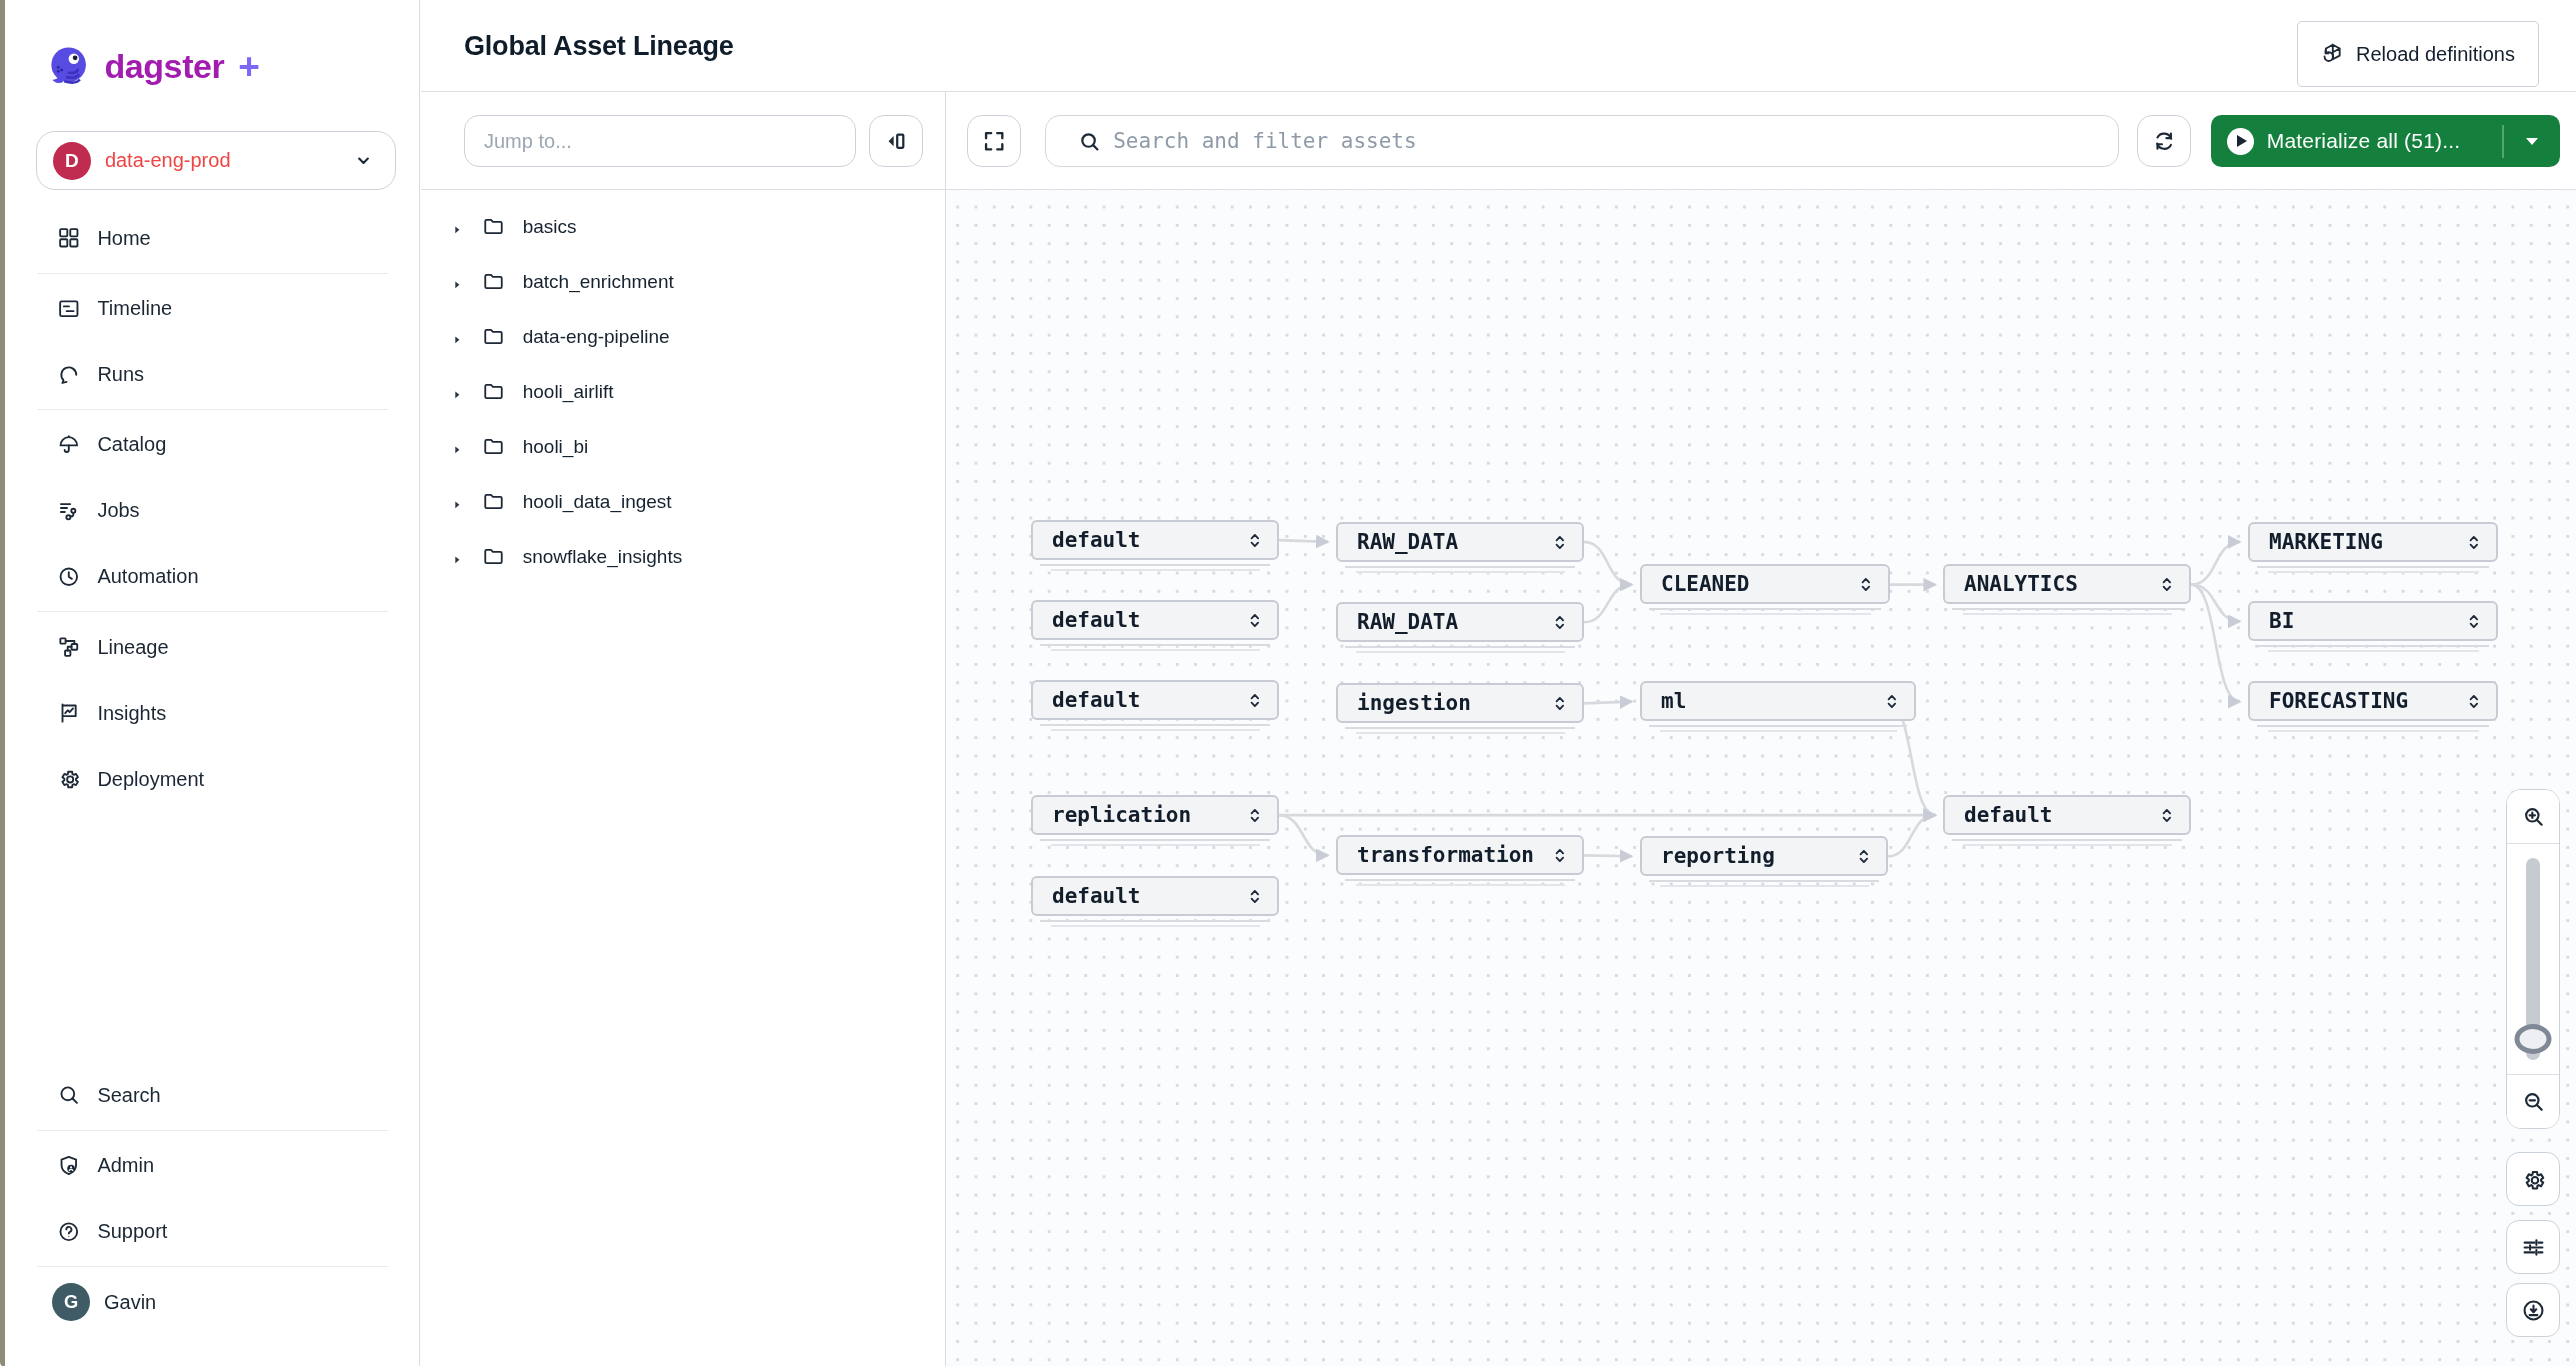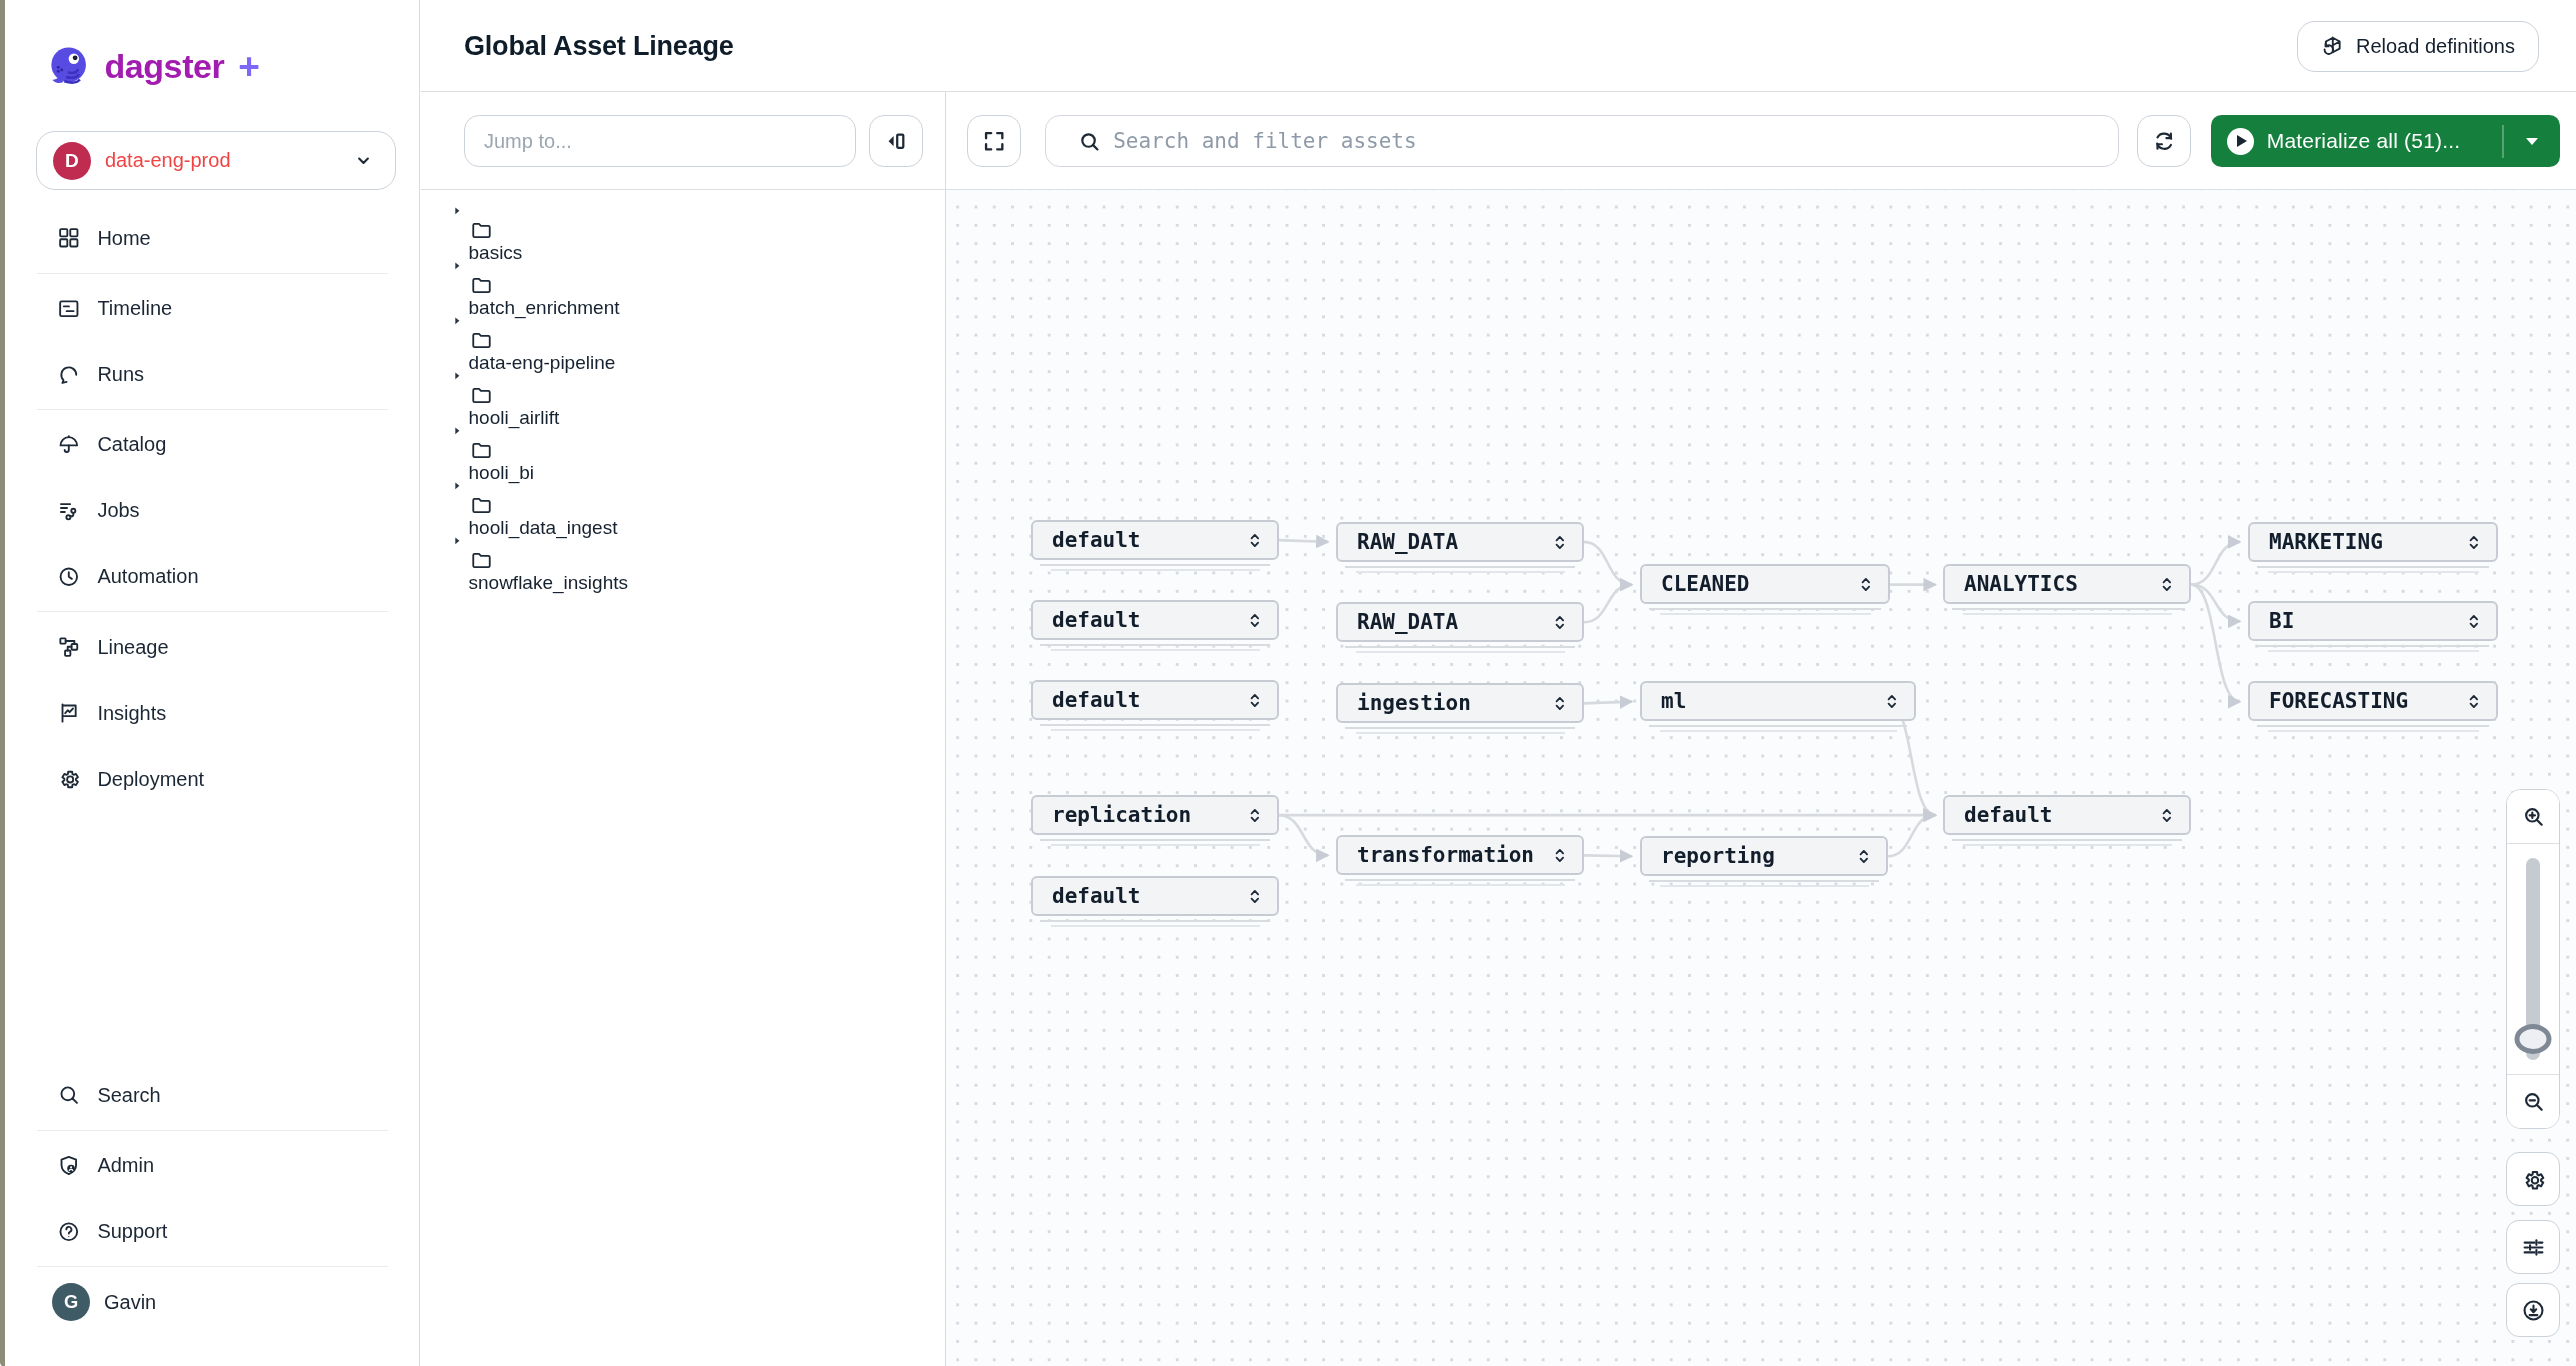--- a/index.html
+++ b/index.html
@@ -28,21 +28,21 @@
   .nav-item { height: 66px; display: flex; align-items: center; padding-left: 21px; gap: 16.6px; cursor: pointer; border-radius: 10.5px; }
   .nav-icon { width: 23.6px; height: 23.6px; flex: none; }
   .nav-label { font-size: 20px; color: #1b2734; font-weight: 400; }
   .nav-divider { height: 0; border-top: 1.7px solid #e8eaed; margin: 1.7px 0.9px; }
   .user-avatar { width: 38px; height: 38px; border-radius: 50%; background: #3f5b66; color: #fff; font-size: 18.3px; font-weight: 600; display: flex; align-items: center; justify-content: center; flex: none; margin-left: -5.2px; margin-right: -2.6px; }
 
   
   .main { position: absolute; left: 421px; top: 0; right: 0; bottom: 0; }
   .header { position: absolute; left: 0; right: 0; top: 0; height: 92px; border-bottom: 0.9px solid #dbdee2; background: #fff; }
   .page-title { position: absolute; left: 43px; top: 50%; transform: translateY(-50%); font-size: 27px; font-weight: 700; color: #0f1d2b; letter-spacing: -0.2px; }
-  .reload-btn { position: absolute; right: 37px; top: 21px; height: 51px; padding: 0 23px; border: 1.7px solid #ccd2d9; border-radius: 18px; background: #fff; display: flex; align-items: center; gap: 11.3px; font-size: 20px; color: #14202e; font-family: "Liberation Sans", sans-serif; cursor: pointer; }
+  .reload-btn { position: absolute; right: 37px; top: 21px; height: 66px; padding: 0 23px; border: 1.7px solid #ccd2d9; border-radius: 5px; background: #fff; display: flex; align-items: center; gap: 11.3px; font-size: 20px; color: #14202e; font-family: "Liberation Sans", sans-serif; cursor: pointer; }
   .reload-btn .ic { width: 23.6px; height: 23.6px; }
 
   .subbar { position: absolute; left: 0; right: 0; top: 92px; height: 98px; border-bottom: 0.9px solid #dbdee2; background: #fff; }
   .jump-input { position: absolute; left: 43px; top: 23px; width: 392px; height: 52px; border: 1.7px solid #ccd2d9; border-radius: 15px; font-size: 20px; padding: 0 19px; color: #16222f; outline: none; font-family: "Liberation Sans", sans-serif; }
   .jump-input::placeholder { color: #9ba6b1; }
   .icon-btn { position: absolute; top: 23px; width: 54px; height: 52px; background: #fff; border: 1.7px solid #ccd2d9; border-radius: 15px; display: flex; align-items: center; justify-content: center; cursor: pointer; }
   .icon-btn .ic { width: 24.4px; height: 24.4px; }
   .collapse-btn { left: 448px; }
   .fullscreen-btn { left: 546px; }
   .refresh-btn { left: 1716px; }
@@ -55,21 +55,21 @@
   .play-circle::after { content: ""; position: absolute; left: 10.5px; top: 7px; border-left: 10.5px solid #1a2531; border-top: 6.5px solid transparent; border-bottom: 6.5px solid transparent; }
   .mat-label { color: #fff; font-size: 21px; font-weight: 500; margin-left: 13px; letter-spacing: 0.2px; white-space: nowrap; }
   .mat-divider { margin-left: auto; width: 1.7px; height: 33px; background: rgba(255,255,255,0.28); }
   .mat-caret { width: 56px; height: 100%; display: flex; align-items: center; justify-content: center; }
   .mat-caret::after { content: ""; border-top: 7.9px solid #fff; border-left: 6.1px solid transparent; border-right: 6.1px solid transparent; }
 
   .vdivider { position: absolute; left: 524px; top: 92px; bottom: 0; width: 0.9px; background: #d8dbdf; z-index: 5; }
 
   
   .tree { position: absolute; left: 0; top: 190px; width: 524px; bottom: 0; background: #fff; padding-top: 13px; }
-  .tree-row { height: 35px; margin-bottom: 20px; display: flex; align-items: flex-start; padding-left: 30px; cursor: pointer; flex-direction: column; }
+  .tree-row { height: 35px; margin-bottom: 20px; display: flex; align-items: flex-end; padding-left: 30px; cursor: pointer; }
   .tree-caret { width: 12.2px; height: 15.7px; flex: none; color: #2a3642; }
   .tree-folder { width: 23px; height: 23px; flex: none; margin-left: 19px; }
   .tree-label { font-size: 19px; color: #16222f; margin-left: 17.5px; }
 
   
   .graph { position: absolute; left: 524px; top: 190px; right: 0; bottom: 0; background-color: #fbfcfd;
            background-image: radial-gradient(circle, #d7dae1 1.5px, transparent 1.7px); background-size: 18.3px 18.3px; background-position: 3.5px 7.9px; }
   .graph svg.edges { position: absolute; left: 0; top: 0; width: 100%; height: 100%; }
   .node { position: absolute; height: 40px; background: #f3f4f6; border: 2.2px solid #c7ccd4; border-radius: 6px; display: flex; align-items: center; justify-content: space-between; padding: 0 14px 0 19px; font-family: "DejaVu Sans Mono", monospace; font-size: 21px; font-weight: 600; color: #121e2c; cursor: pointer; }
   .node::after { content: ""; position: absolute; left: 7px; right: 7px; bottom: -7.9px; border-top: 2.2px solid #d8dbe0; }

